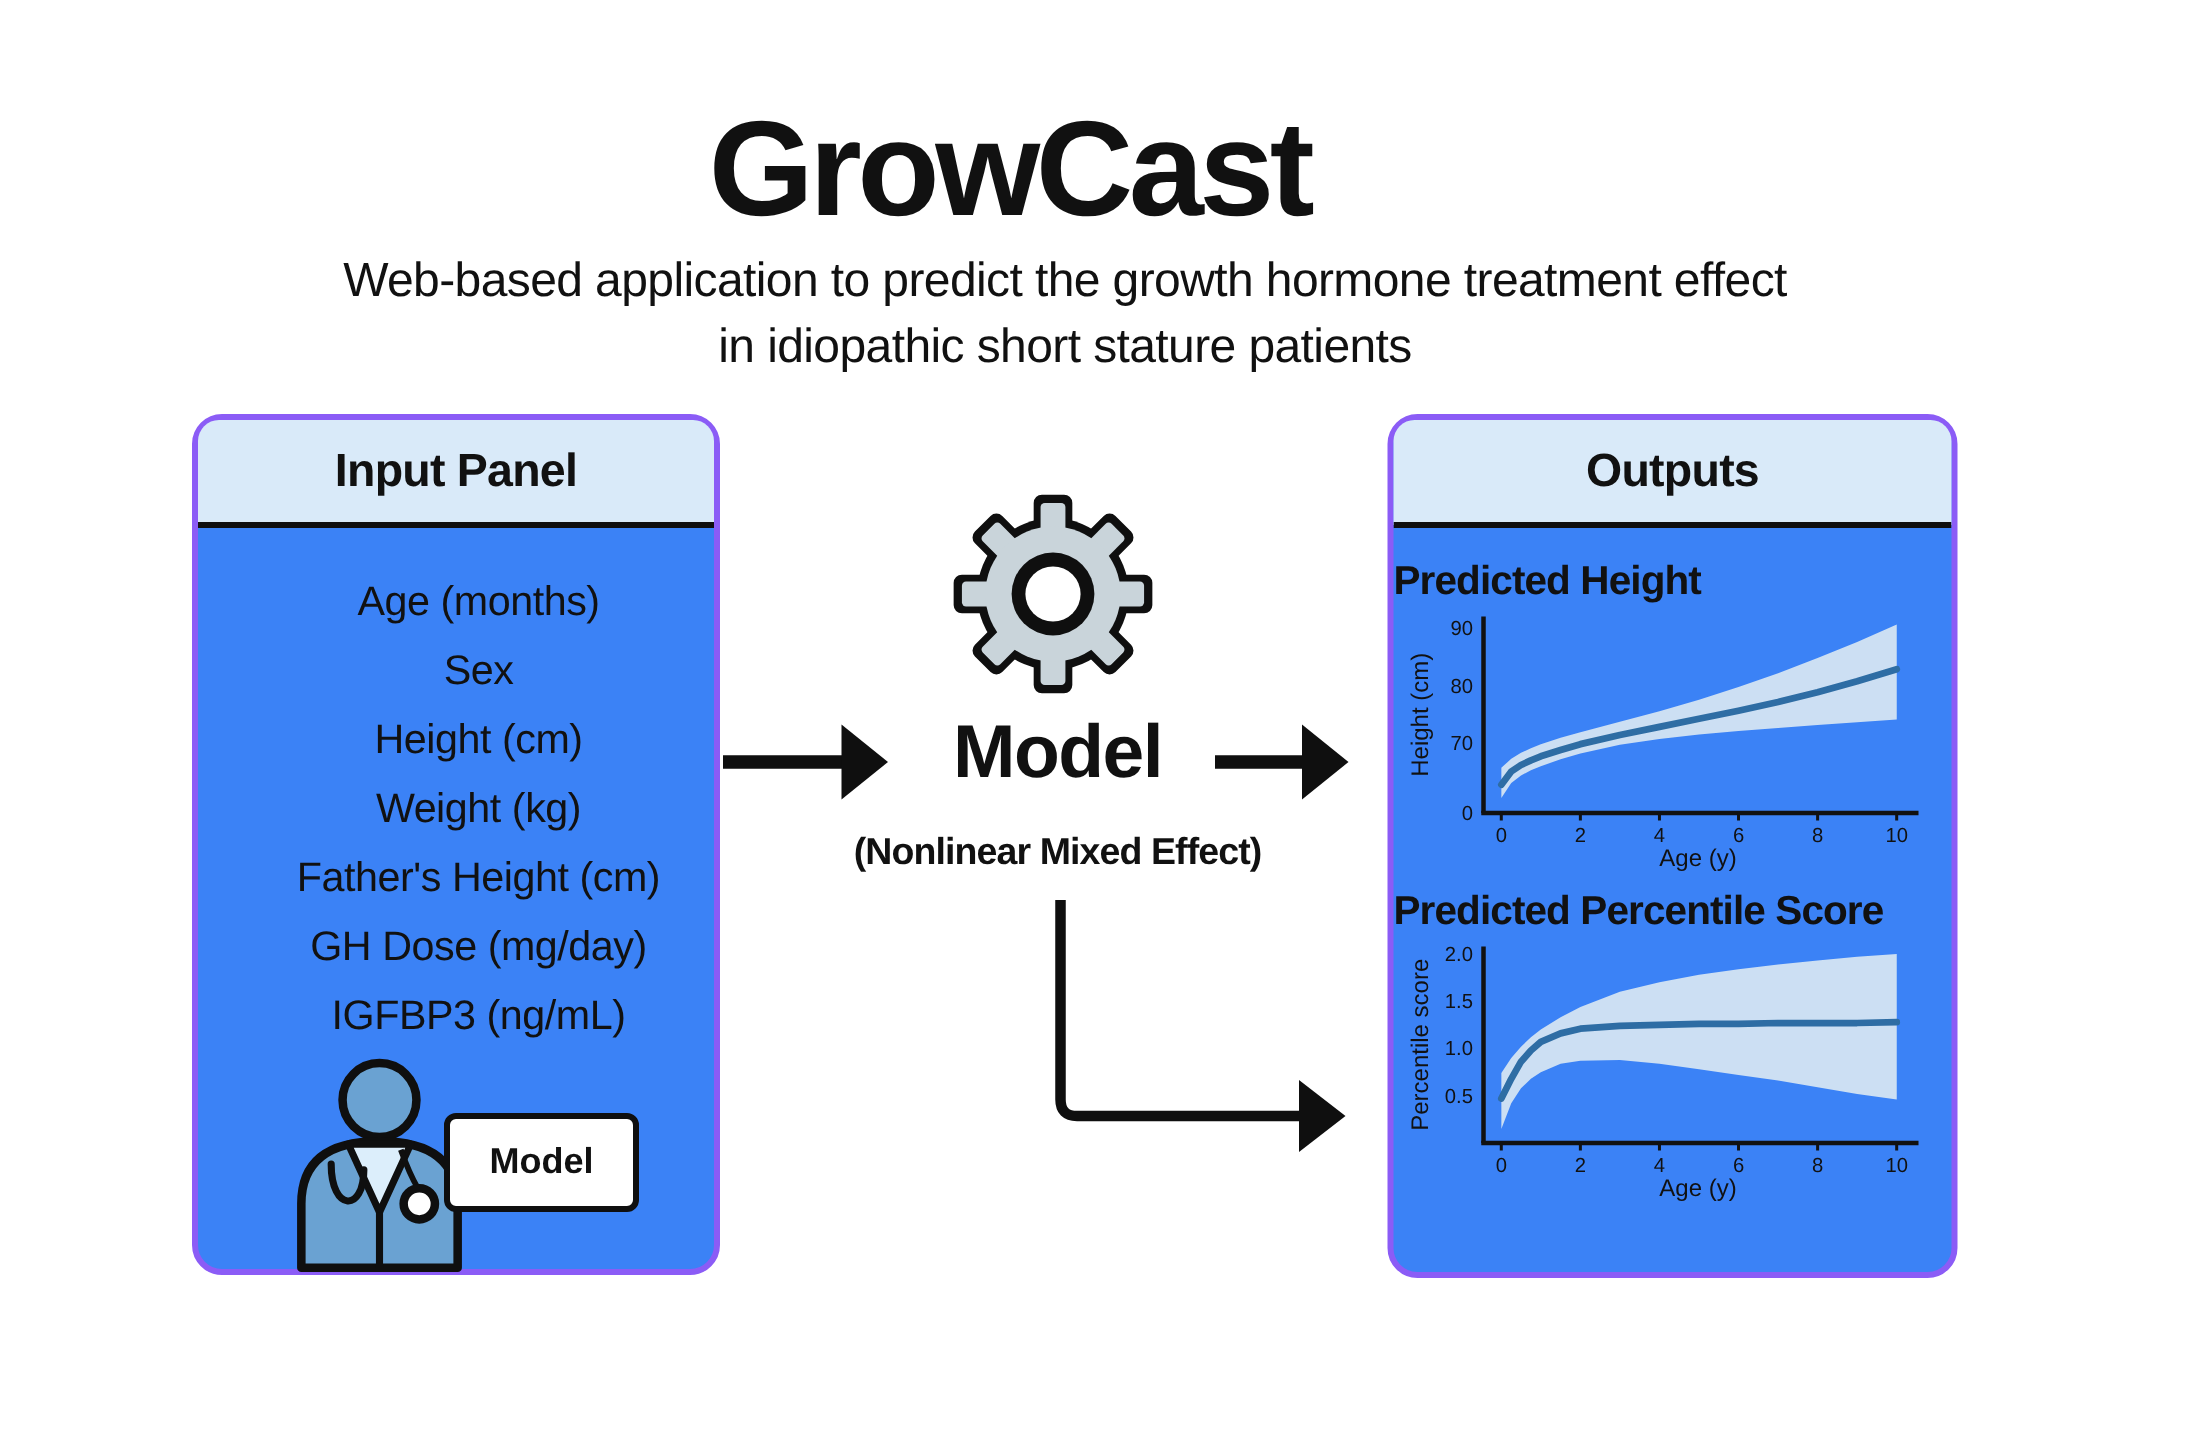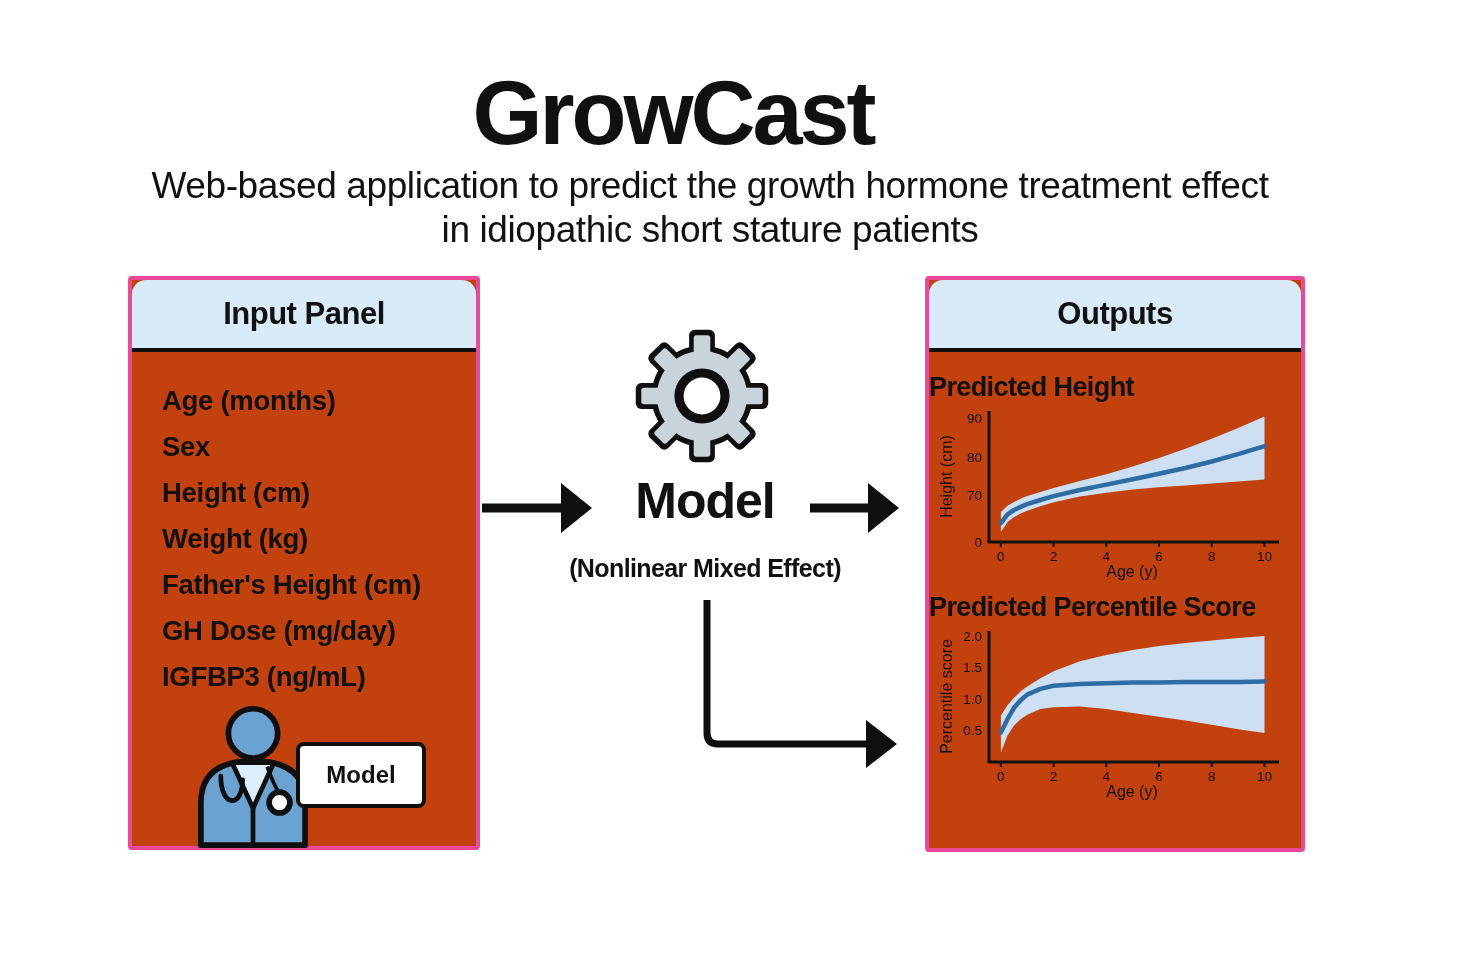--- a/index.html
+++ b/index.html
@@ -2,31 +2,31 @@
 <html><head>
 <meta charset="utf-8">
 <style>
   html,body{margin:0;padding:0;background:#fff;}
   .canvas{position:relative;width:1473px;height:959px;background:#fff;
           font-family:"Liberation Sans",sans-serif;color:#111;overflow:hidden;}
 
   .title{position:absolute;left:0;top:62px;width:1346px;text-align:center;
          font-size:90px;font-weight:bold;letter-spacing:-3px;}
   .subtitle{position:absolute;left:0;top:164px;width:1420px;text-align:center;
-            font-size:37px;line-height:44px;letter-spacing:-0.4px;}
+            font-size:32px;line-height:44px;letter-spacing:-0.4px;}
 
-  .panel{position:absolute;border:4px solid #ec4899;border-radius:4px;background:#c2410c;box-sizing:border-box;}
+  .panel{position:absolute;border:4px solid #8b5cf6;border-radius:20px;background:#3b82f6;box-sizing:border-box;}
   .input-panel{left:128px;top:276px;width:352px;height:574px;}
   .outputs-panel{left:925px;top:276px;width:380px;height:576px;}
   .panel-header{height:68px;background:#d9eaf9;border-bottom:4px solid #0f0f0f;
                 border-radius:14px 14px 0 0;display:flex;align-items:center;justify-content:center;
                 font-size:31px;font-weight:bold;letter-spacing:-0.5px;}
 
   .fields{list-style:none;margin:26px 0 0 0;padding:0 0 0 30px;}
-  .fields li{font-size:27.5px;font-weight:700;line-height:46px;letter-spacing:-0.3px;}
+  .fields li{font-size:27.5px;font-weight:400;line-height:46px;letter-spacing:-0.3px;text-align:center;}
 
   .doctor{position:absolute;left:56px;top:424px;width:130px;height:144px;}
   .model-chip{position:absolute;left:164px;top:462px;width:130px;height:66px;background:#fff;
               border:4px solid #0f0f0f;border-radius:8px;display:flex;align-items:center;
               justify-content:center;font-size:24px;font-weight:bold;box-sizing:border-box;}
 
   .gear{position:absolute;left:633px;top:326px;width:138px;height:140px;}
   .model-label{position:absolute;left:555px;top:472px;width:300px;text-align:center;
                font-size:50px;font-weight:bold;letter-spacing:-1px;}
   .model-sub{position:absolute;left:540px;top:554px;width:330px;text-align:center;

